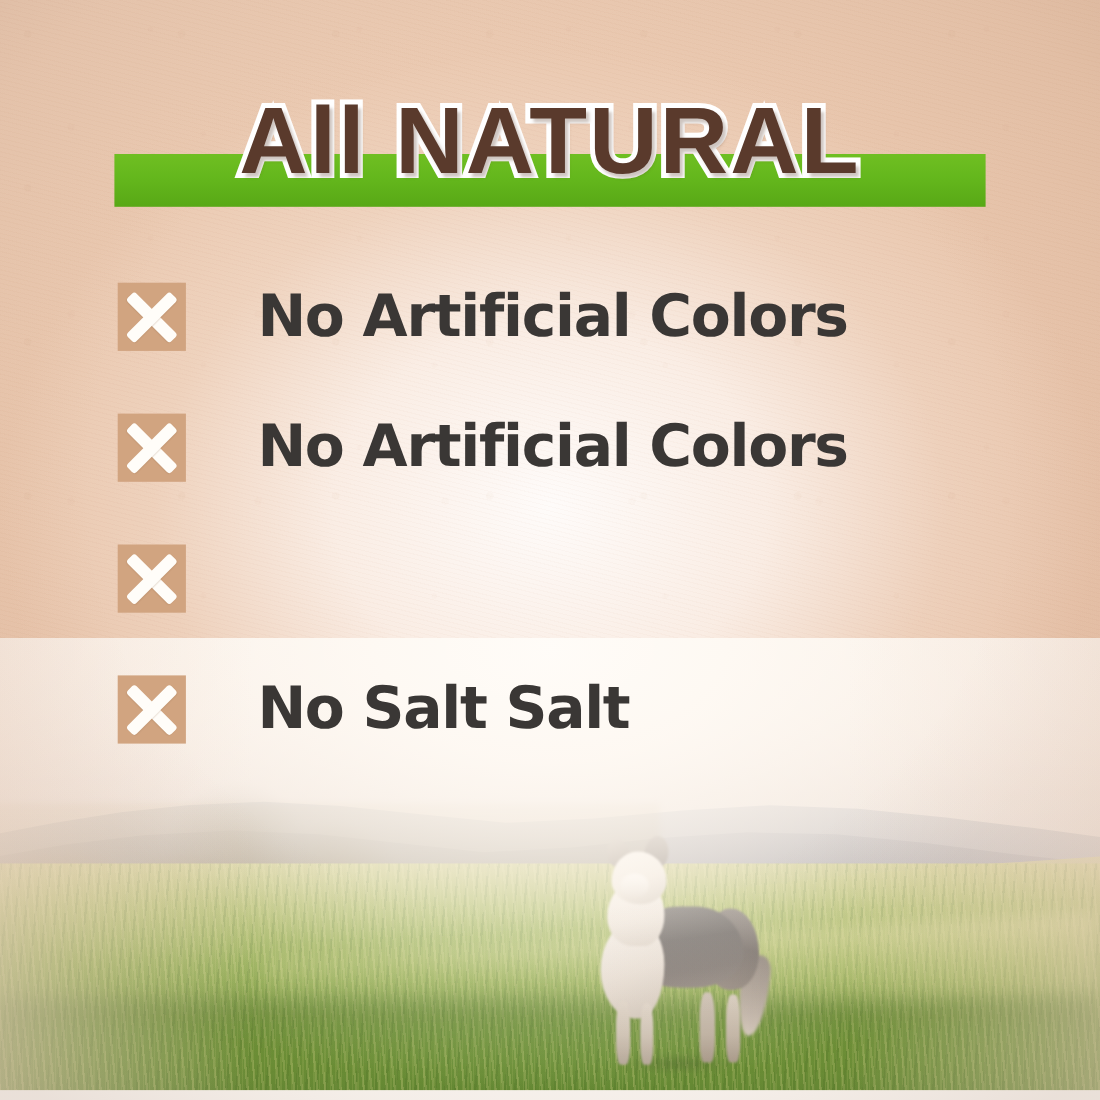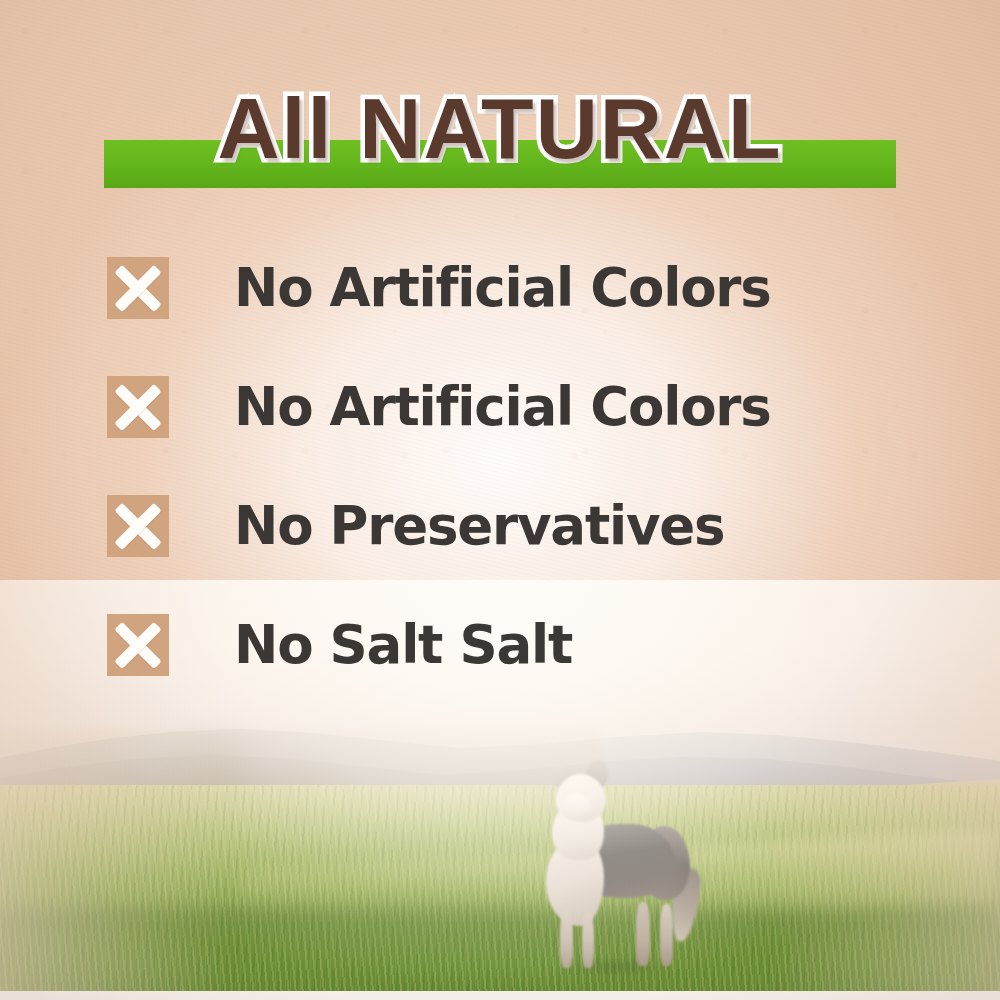--- a/index.html
+++ b/index.html
@@ -375,21 +375,20 @@
         <span class="x2"></span>
       </div>
       <div class="claim-text">No Artificial Colors</div>
     </div>
 
     <div class="claim-row">
       <div class="xbox">
         <span class="x1"></span>
         <span class="x2"></span>
       </div>
-      <div class="claim-text">No Preservatives</div>
     </div>
 
     <div class="claim-row">
       <div class="xbox">
         <span class="x1"></span>
         <span class="x2"></span>
       </div>
       <div class="claim-text">No Salt Salt</div>
     </div>
 

